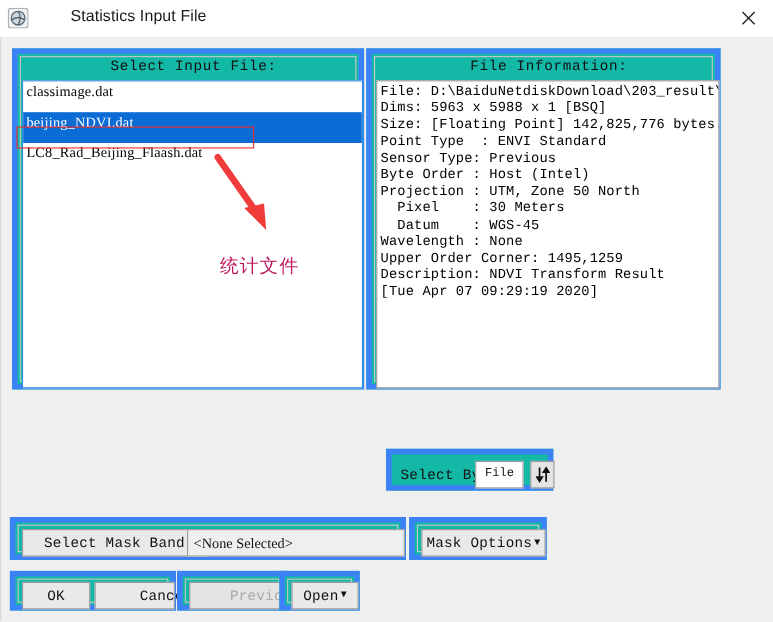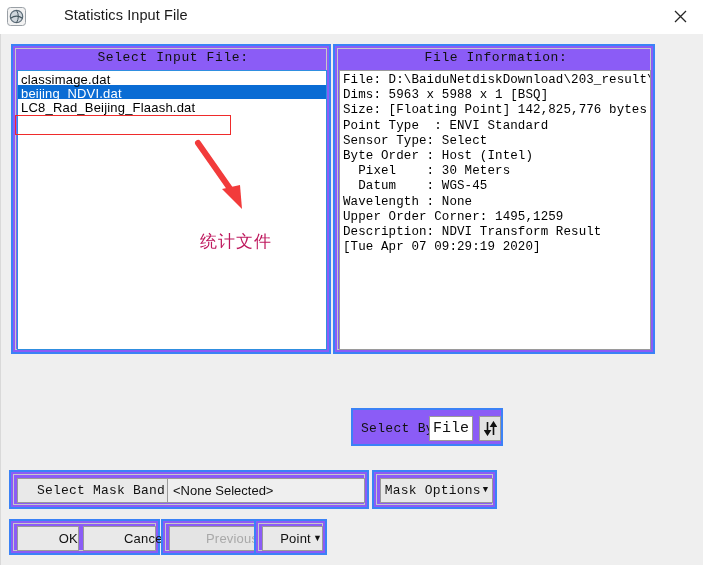--- a/index.html
+++ b/index.html
@@ -54,22 +54,22 @@
     position: absolute;
     left: 0; top: 34px;
     width: 703px; height: 531px;
     background: #efefef;
     border-left: 1px solid #d9d9d9;
   }
 
   
   .frame {
     position: absolute;
-    background: #8b5cf6;
-    border: 2px solid #3b82f6;
+    background: #14b8a6;
+    border: 5px solid #3b82f6;
     box-sizing: border-box;
   }
   .frame-inner {
     position: absolute;
     left: 2px; top: 2px; right: 2px; bottom: 2px;
     border: 1px solid #c8c8c8;
     box-sizing: border-box;
   }
 
   
@@ -90,24 +90,24 @@
   #file-list {
     position: absolute;
     left: 4px; top: 24px;
     width: 310px; height: 280px;
     background: #ffffff;
     border: 1px solid #2f8fe0;
     box-sizing: border-box;
     overflow: hidden;
   }
   .file-item {
-    height: 14px;
+    height: 28px;
     line-height: 17px;
     padding-left: 3px;
-    font-family: Liberation Sans, sans-serif;
+    font-family: Liberation Serif, serif;
     font-size: 13px;
     color: #000;
     white-space: nowrap;
     letter-spacing: 0.2px;
     cursor: default;
   }
   .file-item.selected {
     background: #0a6cd4;
     color: #ffffff;
   }
@@ -162,21 +162,21 @@
     letter-spacing: 0.3px;
   }
   #select-by-value {
     position: absolute;
     left: 76px; top: 6px;
     width: 44px; height: 25px;
     background: #ffffff;
     border: 1px solid #9a9a9a;
     box-sizing: border-box;
     font-family: "Liberation Mono", monospace;
-    font-size: 15px;
+    font-size: 11px;
     color: #111;
     text-align: center;
     line-height: 23px;
   }
   #select-by-toggle {
     position: absolute;
     left: 126px; top: 6px;
     width: 22px; height: 25px;
     background: #e4e4e4;
     border: 1px solid #9a9a9a;
@@ -207,21 +207,21 @@
     letter-spacing: 0.2px;
     cursor: default;
   }
   #mask-band-value {
     position: absolute;
     left: 156px; top: 6px;
     width: 198px; height: 25px;
     background: #efefef;
     border: 1px solid #9a9a9a;
     box-sizing: border-box;
-    font-family: Liberation Sans, sans-serif;
+    font-family: Liberation Serif, serif;
     font-size: 13px;
     color: #111;
     line-height: 23px;
     padding-left: 5px;
   }
   #mask-options-frame {
     left: 371px; top: 436px;
     width: 125px; height: 39px;
   }
   #mask-options-button {
@@ -256,24 +256,24 @@
   }
   #open-frame {
     left: 253px; top: 485px;
     width: 73px; height: 36px;
   }
   .btn {
     position: absolute;
     background: #e9e9e9;
     border: 1px solid #9a9a9a;
     box-sizing: border-box;
-    font-family: Liberation Sans, sans-serif;
-    font-size: 13px;
-    color: #111;
-    text-align: right;
+    font-family: Liberation Mono, monospace;
+    font-size: 13px;
+    color: #111;
+    text-align: center;
     cursor: default;
     letter-spacing: 0.2px;
   }
   .btn.disabled {
     color: #a9a9a9;
     background: #e4e4e4;
   }
   #ok-button    { left: 6px;  top: 5px; width: 62px; height: 25px; line-height: 23px; }
   #cancel-button{ left: 72px; top: 5px; width: 73px; height: 25px; line-height: 23px; padding-left: 40px; }
   #previous-button { left: 6px; top: 5px; width: 88px; height: 25px; line-height: 23px; padding-left: 36px; }
@@ -338,22 +338,23 @@
 
   <div class="frame" id="file-info-panel">
     <div class="frame-inner"></div>
     <div id="file-info-title">File Information:</div>
     <div id="file-info-box">
       <div id="file-info-lines">
         <div class="info-line">File: D:\BaiduNetdiskDownload\203_result\</div>
         <div class="info-line">Dims: 5963 x 5988 x 1 [BSQ]</div>
         <div class="info-line">Size: [Floating Point] 142,825,776 bytes.</div>
         <div class="info-line">Point Type  : ENVI Standard</div>
-        <div class="info-line">Sensor Type: Select</div>
+        <div class="info-line">Sensor Type: Previous</div>
         <div class="info-line">Byte Order : Host (Intel)</div>
+        <div class="info-line">Projection : UTM, Zone 50 North</div>
         <div class="info-line">  Pixel    : 30 Meters</div>
         <div class="info-line">  Datum    : WGS-45</div>
         <div class="info-line">Wavelength : None</div>
         <div class="info-line">Upper Order Corner: 1495,1259</div>
         <div class="info-line">Description: NDVI Transform Result</div>
         <div class="info-line">[Tue Apr 07 09:29:19 2020]</div>
       </div>
     </div>
   </div>
 
@@ -388,21 +389,21 @@
   </div>
 
   <div class="frame" id="previous-frame">
     <div class="frame-inner"></div>
     <div class="btn disabled" id="previous-button">Previous</div>
   </div>
 
   <div class="frame" id="open-frame">
     <div class="frame-inner"></div>
     <div class="btn" id="open-button">
-      <span>Point</span><span class="caret">▼</span>
+      <span>Open</span><span class="caret">▼</span>
     </div>
   </div>
 
   <div id="annotation-box"></div>
 
   <div id="annotation-arrow">
     <svg width="80" height="80" viewBox="0 0 80 80">
       <path d="M12 4 L47 54" stroke="#f23b3b" stroke-width="6" stroke-linecap="round" fill="none"></path>
       <path d="M56 70 L36 50 L54 46 Z" fill="#f23b3b"></path>
     </svg>

